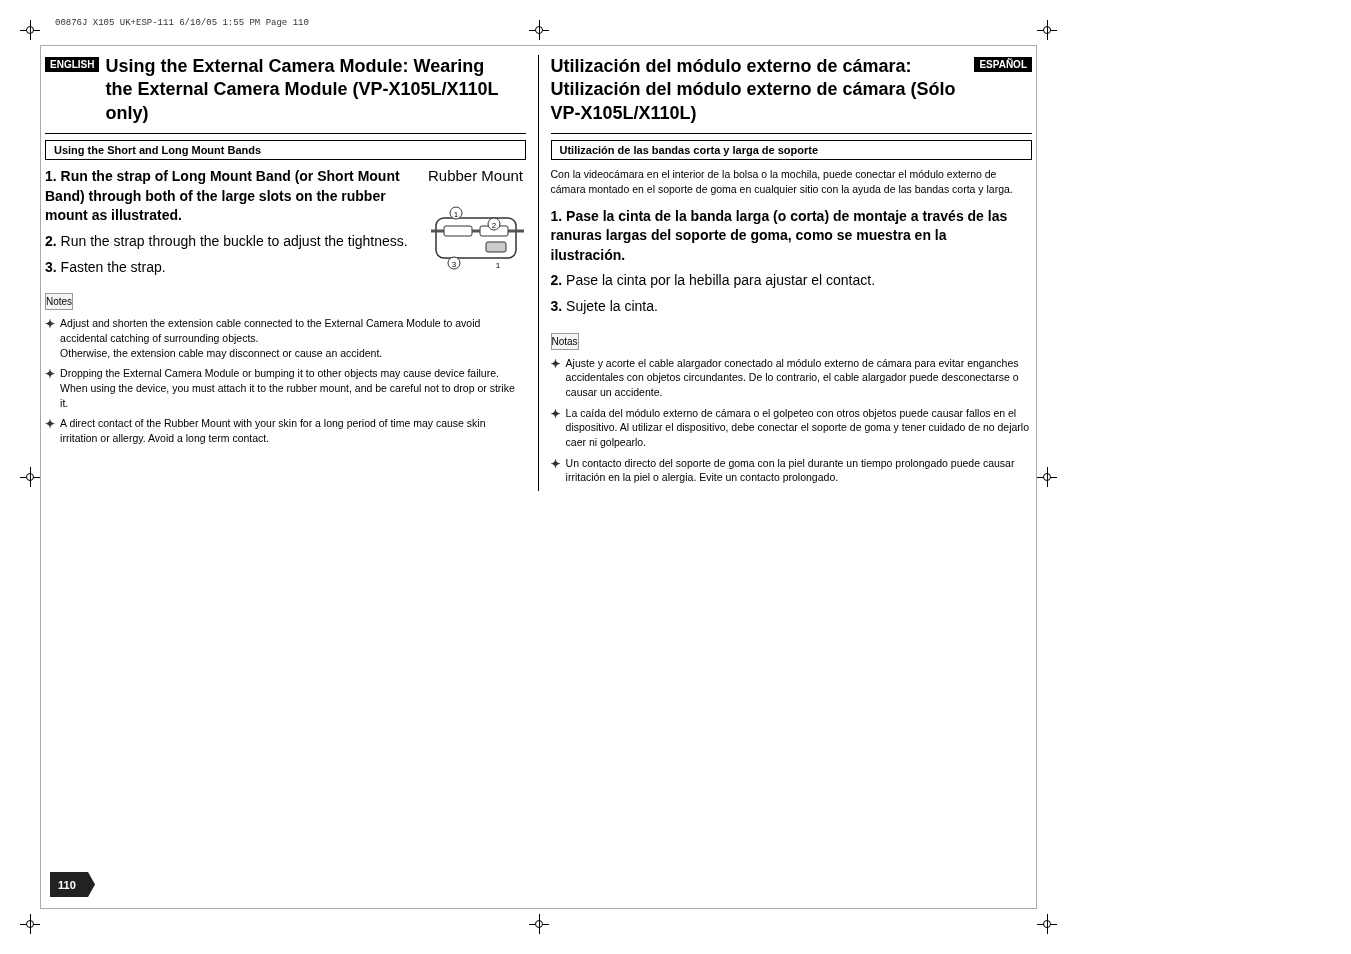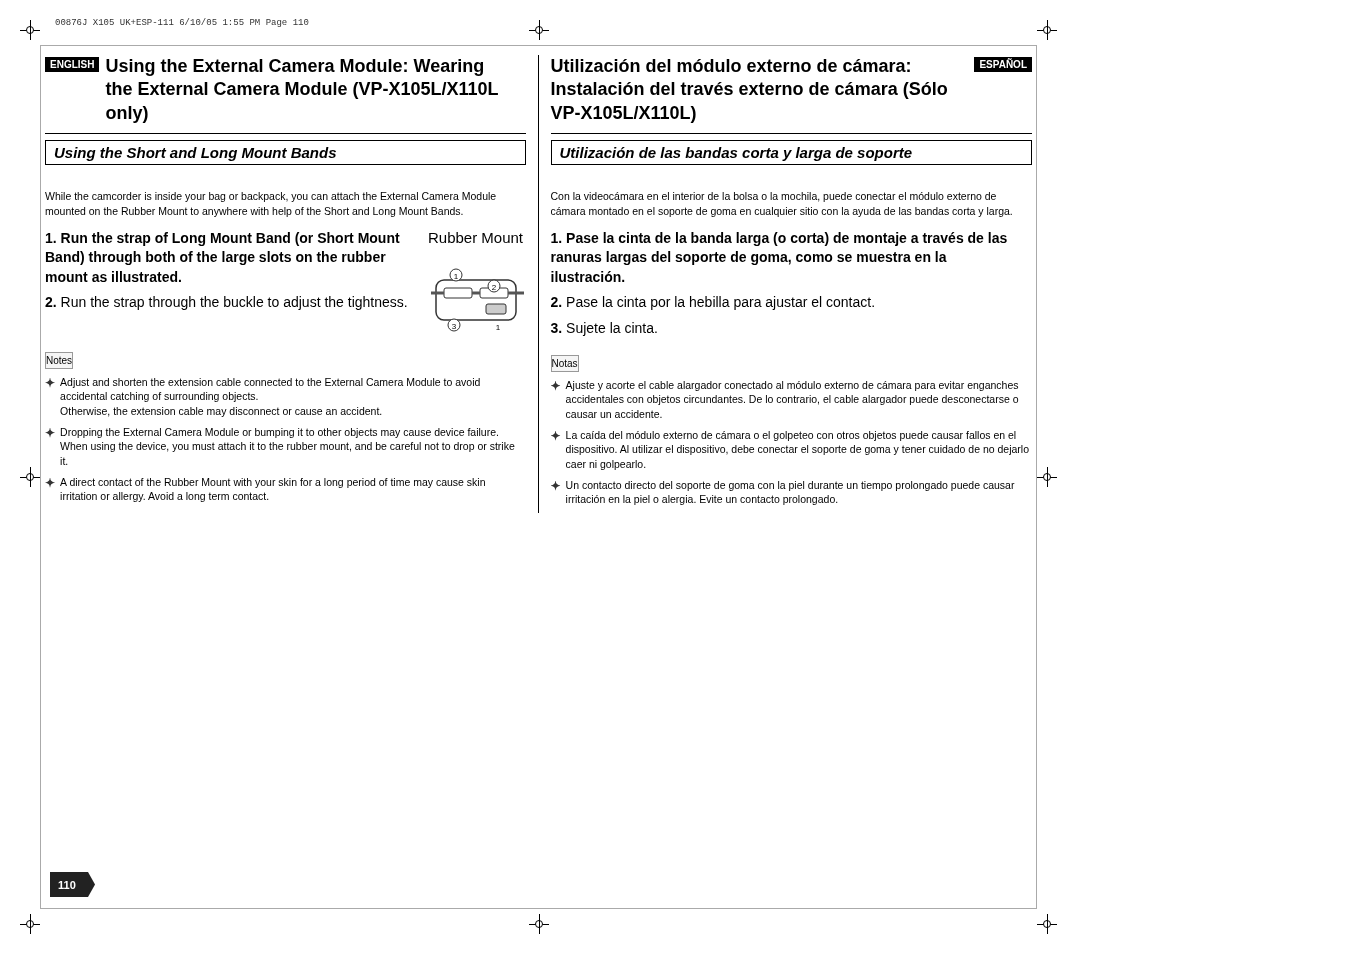--- a/index.html
+++ b/index.html
@@ -89,24 +89,23 @@
     .section-divider {
       border: none;
       border-top: 1px solid #000;
       margin: 0 0 6px 0;
     }
 
     
     .subtitle-box {
       border: 1px solid #000;
       padding: 3px 8px;
-      font-style: italic;
-      font-size: 15px;
+      font-size: 11px;
       font-weight: bold;
-      margin-bottom: 24px;
+      margin-bottom: 7px;
       display: inline-block;
       width: 100%;
     }
 
     
     .intro-para {
       font-size: 10.5px;
       line-height: 1.4;
       margin-bottom: 10px;
     }
@@ -303,32 +302,35 @@
             <span>the External Camera Module (VP-X105L/X110L only)</span>
           </span>
         </div>
 
         <hr class="section-divider">
 
         
         <div class="subtitle-box">Using the Short and Long Mount Bands</div>
 
         
-        <p class="intro-para">While the camcorder is inside your bag or backpack, you can attach the External Camera Module mounted on the Rubber Mount to anywhere with help of the Short and Long Mount Bands.</p>
 
         
         <div class="steps-image-row">
           <div class="steps-list">
             <div class="step-item">
               <strong>1.</strong>
               <strong> Run the strap of Long Mount Band (or Short Mount Band) through both of the large slots on the rubber mount as illustrated.</strong>
             </div>
             <div class="step-item">
               <strong>2.</strong>
               <span> Run the strap through the buckle to adjust the tightness.</span>
+            </div>
+            <div class="step-item">
+              <strong>3.</strong>
+              <span> Fasten the strap.</span>
             </div>
           </div>
 
           <div class="image-placeholder">
             <div style="font-size:15px;text-align:center;margin-bottom:14px;">Rubber Mount</div>
             <svg class="diagram-svg" viewBox="0 0 100 80">
 
               <rect x="10" y="20" width="80" height="40" rx="8" ry="8" fill="none" stroke="#333" stroke-width="1.5"></rect>
 
               <rect x="18" y="28" width="28" height="10" rx="2" fill="#fff" stroke="#333" stroke-width="1"></rect>
@@ -367,21 +369,21 @@
           <span class="note-cross">✦</span>
           <span class="note-text">A direct contact of the Rubber Mount with your skin for a long period of time may cause skin irritation or allergy. Avoid a long term contact.</span>
         </div>
       </div>
 
       <div class="col-right">
         
         <div class="lang-header-right">
           <span class="header-title">
             <span>Utilización del módulo externo de cámara:</span><br>
-            <span>Instalación del través externo de cámara (Sólo VP-X105L/X110L)</span>
+            <span>Utilización del módulo externo de cámara (Sólo VP-X105L/X110L)</span>
           </span>
           <span class="lang-badge right-badge">ESPAÑOL</span>
         </div>
 
         <hr class="section-divider">
 
         
         <div class="subtitle-box">Utilización de las bandas corta y larga de soporte</div>
 
         

